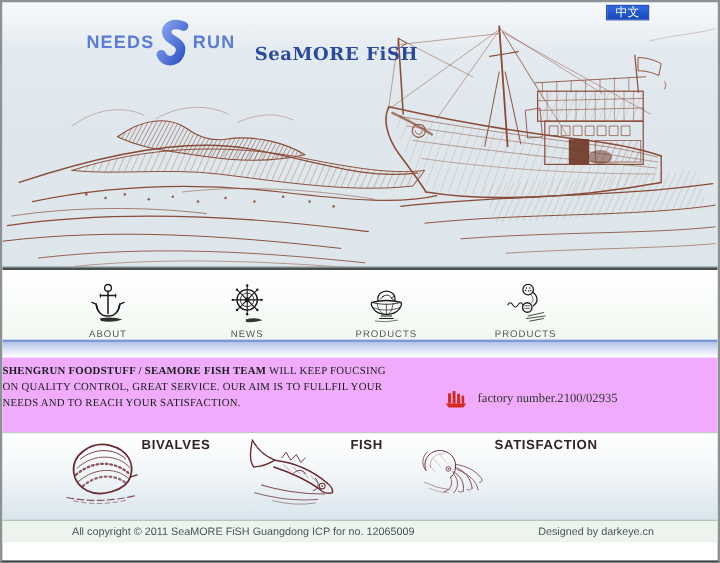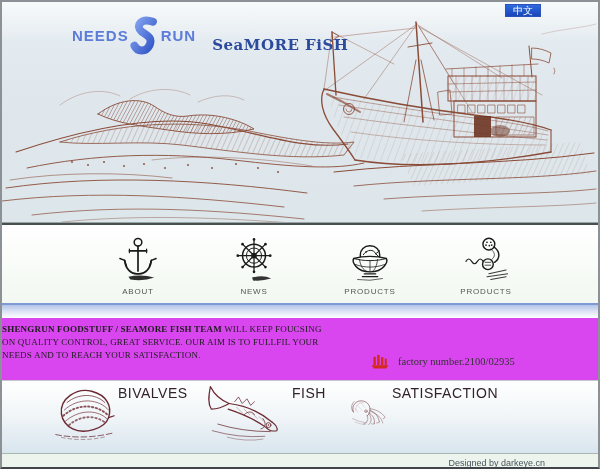--- a/index.html
+++ b/index.html
@@ -14,42 +14,42 @@
   .logo .word{font-size:15px;font-weight:bold;color:#5b7cd8;letter-spacing:1px;}
   .logo .sglyph{margin:0 1px;}
   .brand{margin-left:16px;font-family:"DejaVu Serif",serif;font-weight:bold;
          font-size:15px;color:#2b4a9e;letter-spacing:.5px;margin-top:20px;}
   .lang-btn{position:absolute;top:2px;right:57px;background:linear-gradient(#2f6ae0,#1847b8);
         border:1px solid #2a52b8;color:#fff;font-size:10px;line-height:11px;
         padding:0 7px;cursor:pointer;}
   
   .sep{height:3px;background:#474f4f;border-top:1px solid #9aa4a4;box-sizing:border-box;}
   
-  .nav{height:80px;box-sizing:border-box;border-bottom:2px solid #7d99d6;
-       background:linear-gradient(#ffffff,#f2f8f1);display:flex;padding-left:78px;}
+  .nav{height:60px;box-sizing:border-box;border-bottom:2px solid #7d99d6;
+       background:linear-gradient(#ffffff,#f2f8f1);display:flex;padding-left:30px;}
   .nav-item{width:116px;display:flex;flex-direction:column;align-items:center;
             justify-content:flex-start;padding-top:10px;cursor:pointer;}
   .nav-item .nlabel{margin-top:5px;font-size:8px;color:#555;letter-spacing:.8px;}
   .sketch-ic{stroke:#1a1a1a;fill:none;stroke-linecap:round;stroke-linejoin:round;}
   
   .band{height:13px;background:linear-gradient(#b3c3e8 0%,#d9e1f5 45%,#ffffff 100%);}
   
-  .info{height:57px;background:#d946ef;display:flex;padding-top:5px;box-sizing:content-box;}
+  .info{height:57px;background:#f0abfc;display:flex;padding-top:5px;box-sizing:content-box;}
   .intro{margin-left:60px;width:334px;font-family:"Liberation Serif",serif;
          font-size:9px;line-height:13px;letter-spacing:.2px;color:#1d1d1d;}
   .intro b{font-weight:bold;}
-  .contacts{margin-left:34px;display:flex;flex-direction:column;gap:19px;padding-top:2px;margin-top:28px;}
+  .contacts{margin-left:34px;display:flex;flex-direction:row;gap:19px;padding-top:2px;}
   .crow{display:flex;align-items:center;gap:8px;font-family:"Liberation Serif",serif;
         font-size:10.5px;color:#333;}
   
   .products{height:73px;box-sizing:border-box;border-top:1px solid #c2c8cc;
             background:linear-gradient(#ffffff 0%,#f2f6f8 45%,#d9e5ee 100%);
             display:flex;padding-left:50px;overflow:hidden;}
   .prod{display:flex;align-items:flex-start;cursor:pointer;}
-  .prod .plabel{margin-top:4px;font-size:14px;font-weight:normal;color:#32222a;
+  .prod .plabel{margin-top:4px;font-size:11px;font-weight:bold;color:#32222a;
                 letter-spacing:.5px;}
   .sketch{stroke:#6b2831;fill:none;stroke-linecap:round;stroke-linejoin:round;}
   .p1{width:148px}.p2{width:150px}.p3{width:148px}
   
   .footer{height:19px;box-sizing:border-box;border-top:1px solid #a8b8ae;
           background:#edf4ee;display:flex;align-items:center;
           font-size:9px;color:#49555d;}
   .foot-left{margin-left:58px;}
   .foot-right{margin-left:auto;margin-right:53px;cursor:pointer;}
 </style>
@@ -306,16 +306,17 @@
         <path d="M58 62 q-4 3 -7 0 M70 58 q-3 4 -7 2" stroke-width=".8"></path>
         <path d="M12 26 l8 10 M18 18 l10 12 M26 12 l10 12" stroke-width=".5" opacity=".6"></path>
         <path d="M6 50 Q22 58 40 60" stroke-width=".9" opacity=".7"></path>
         <path d="M12 58 Q26 64 38 64" stroke-width=".7" opacity=".6"></path>
       </svg>
       <span class="plabel">SATISFACTION</span>
     </div>
   </div>
 
   <div class="footer">
+    <span class="foot-left">All copyright © 2011 SeaMORE FiSH Guangdong ICP for no. 12065009</span>
     <span class="foot-right">Designed by darkeye.cn</span>
   </div>
 
 </div>
 
 </body></html>

